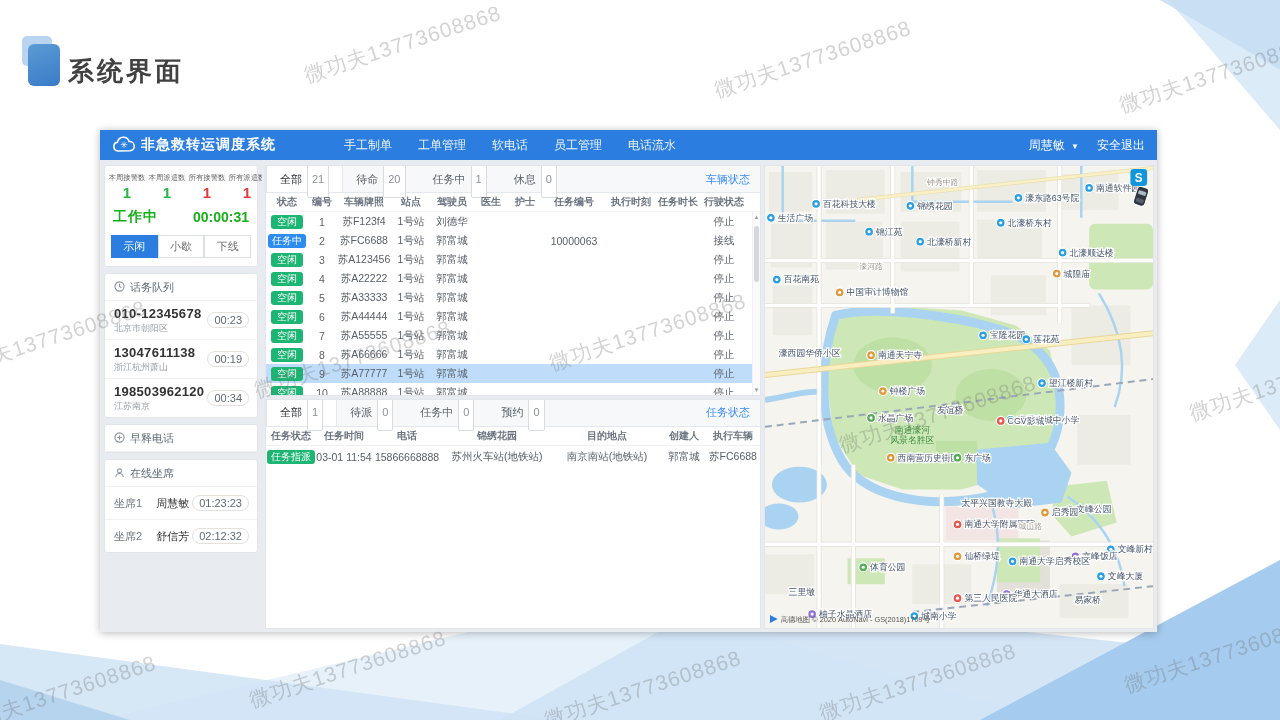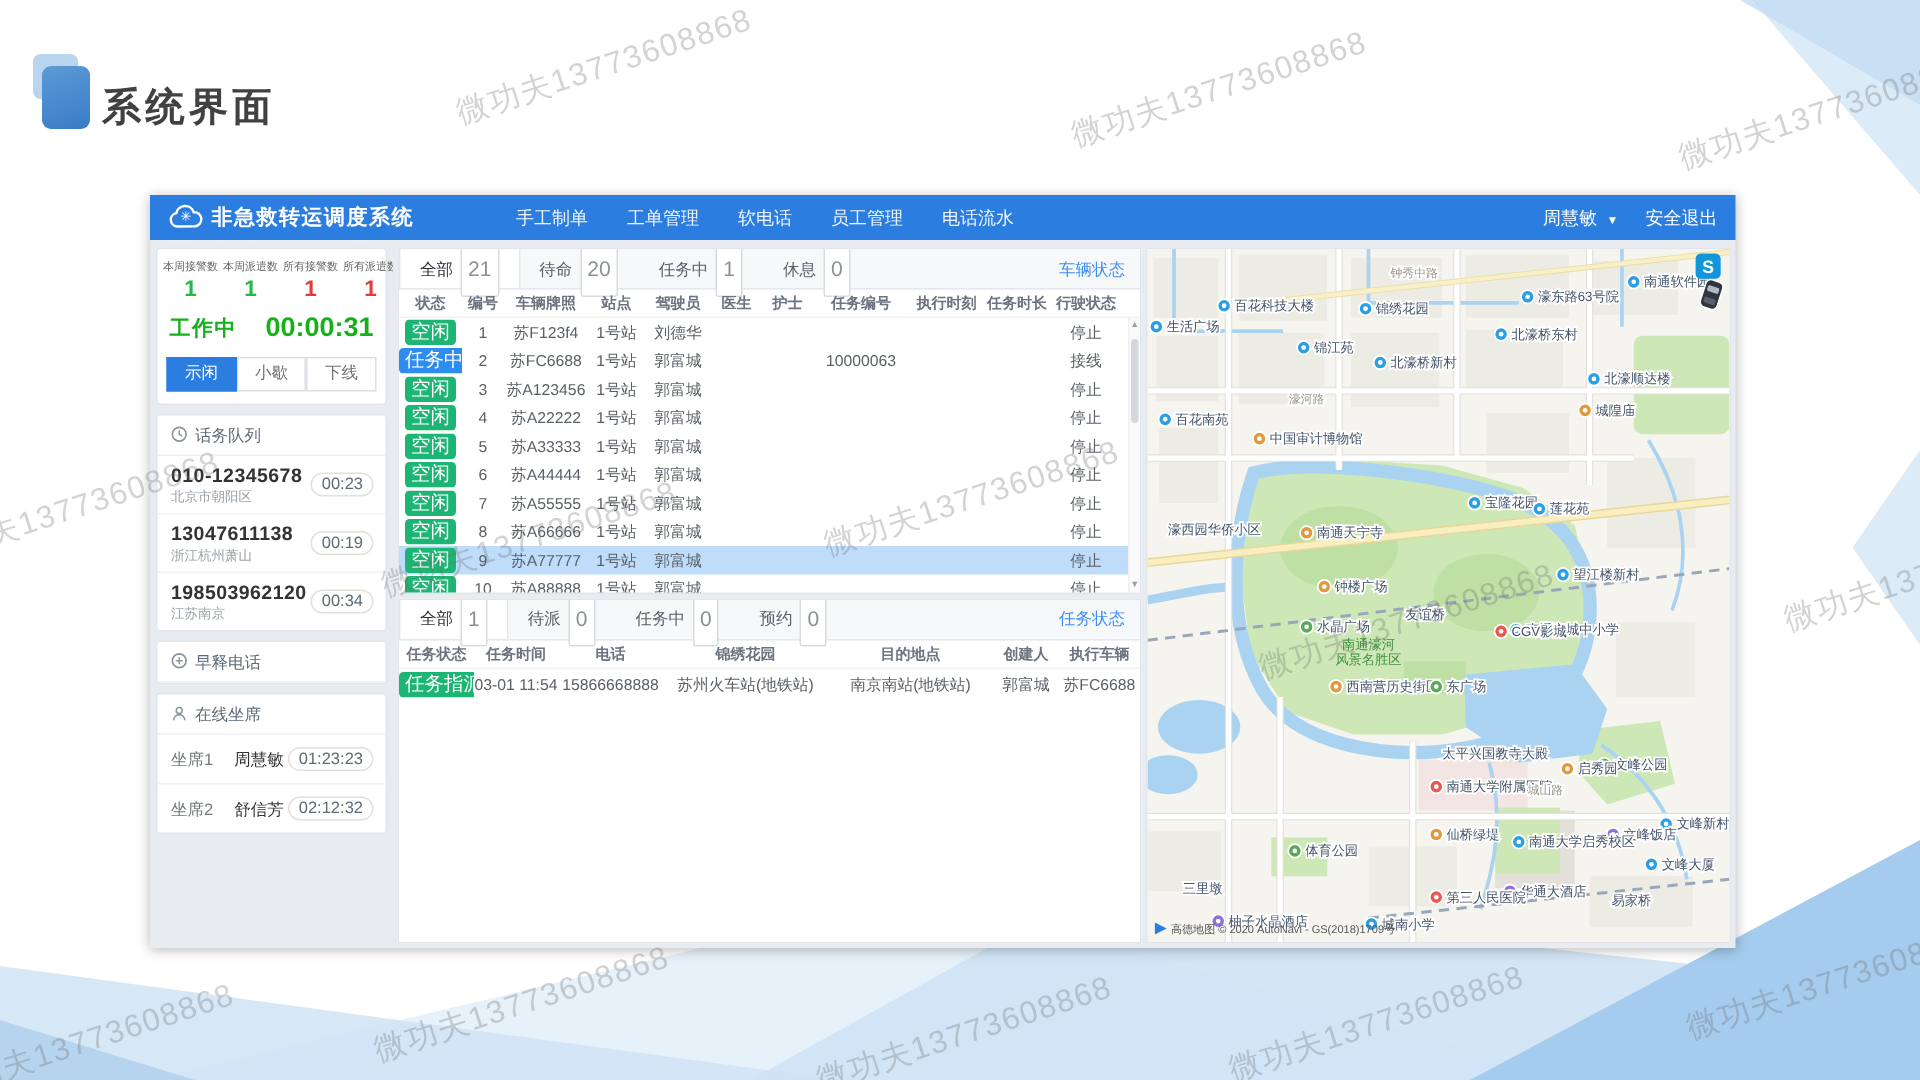--- a/index.html
+++ b/index.html
@@ -56,21 +56,21 @@
 
   
   .sidebar { width:162px; flex:0 0 162px; padding:5px 4px; display:flex; flex-direction:column; gap:6px; overflow:hidden; }
   .card { background:#fff; border:1px solid #e2e5ea; border-radius:3px; }
   .stats-row { display:flex; padding:6px 2px 0; }
   .stat { flex:1; text-align:center; }
   .stat-label { font-size:8px; color:#666; white-space:nowrap; transform:scale(.92); }
   .stat-value { font-size:15px; font-weight:bold; margin-top:1px; }
   .work-row { display:flex; align-items:center; justify-content:space-between; padding:7px 8px 5px; }
   .work-status { font-size:14px; font-weight:bold; color:#16b018; letter-spacing:1px; }
-  .work-timer { font-size:18px; font-weight:bold; color:#16b018; }
+  .work-timer { font-size:14px; font-weight:bold; color:#16b018; }
   .btn-row { display:flex; gap:0; padding:4px 6px 8px; }
   .sbtn { flex:1; height:23px; line-height:21px; text-align:center; font-size:11px;
     border:1px solid #dcdfe6; background:#fff; color:#707070; cursor:pointer; }
   .sbtn.active { background:#2b7de0; border-color:#2b7de0; color:#fff; }
   .card-title { display:flex; align-items:center; gap:5px; padding:6px 9px 5px; font-size:11px;
     color:#5f6b77; border-bottom:1px solid #f0f0f0; }
   .q-item { position:relative; padding:5px 9px 4px; border-bottom:1px solid #f2f2f2; }
   .q-item:last-child { border-bottom:none; }
   .q-number { font-size:13px; font-weight:bold; color:#333; letter-spacing:.3px; }
   .q-loc { font-size:9px; color:#9aa1a9; margin-top:1px; }
@@ -84,30 +84,30 @@
   .a-name { font-size:11px; color:#333; }
 
   
   .middle { width:502px; flex:0 0 502px; display:flex; flex-direction:column; gap:3px; padding:5px 3px 3px 3px; overflow:hidden; }
   .panel { background:#fff; border:1px solid #e2e5ea; flex:1; display:flex; flex-direction:column; overflow:hidden; }
   .tabbar { height:27px; flex:0 0 27px; background:#f6f8fa; border-bottom:1px solid #e4e7ed; display:flex; align-items:stretch; }
   .tab { display:flex; align-items:center; padding:0 13px; font-size:11px; color:#5a6068;
     cursor:pointer; border-right:1px solid transparent; }
   .tab.active { background:#fff; border-right:1px solid #e4e7ed; border-left:1px solid #e4e7ed; color:#2d3138; }
   .tab .cnt { margin-left:5px; border:1px solid #d8dce2; border-radius:2px; background:#fff;
-    padding:11px 4px; font-size:14px; color:#8a9099; line-height:13px; }
+    padding:11px 4px; font-size:11px; color:#8a9099; line-height:13px; }
   .panel-link { margin-left:auto; align-self:center; padding-right:10px; color:#3e8ef7; font-size:11px; cursor:pointer; }
   .thead { display:flex; height:19px; align-items:center; flex:0 0 19px; border-bottom:1px solid #f2f2f2; }
   .th { font-size:10px; font-weight:bold; color:#6b7480; text-align:center; white-space:nowrap; overflow:hidden; }
   .tbody { position:relative; flex:1; overflow:hidden; }
   .tr { display:flex; height:19px; align-items:center; cursor:pointer; }
   .tr.selected { background:#bfddfa; }
   .td { font-size:10.5px; color:#5a6068; text-align:center; white-space:nowrap; overflow:hidden; }
   .badge { display:inline-block; min-width:32px; padding:1.5px 4px; border-radius:3px;
-    font-size:13px; color:#fff; line-height:1.1; }
+    font-size:10px; color:#fff; line-height:1.1; }
   .badge.green { background:#1db573; }
   .badge.blue  { background:#2d8cf0; }
   .vscroll { position:absolute; right:0; top:0; bottom:0; width:8px; background:#fafafa; border-left:1px solid #f0f0f0; }
   .vscroll .thumb { position:absolute; left:1px; right:1px; top:14px; height:56px; background:#d4d7db; border-radius:3px; }
   .vscroll .arr { position:absolute; left:0; right:0; height:10px; font-size:6px; color:#9aa0a6; text-align:center; line-height:10px; }
   .vscroll .arr.down { bottom:0; }
 
   
   .map { flex:1; position:relative; margin:5px 3px 3px 0; background:#f6f4ef; overflow:hidden; border:1px solid #e2e5ea; cursor:grab; }
   .map svg { position:absolute; inset:0; width:100%; height:100%; }

